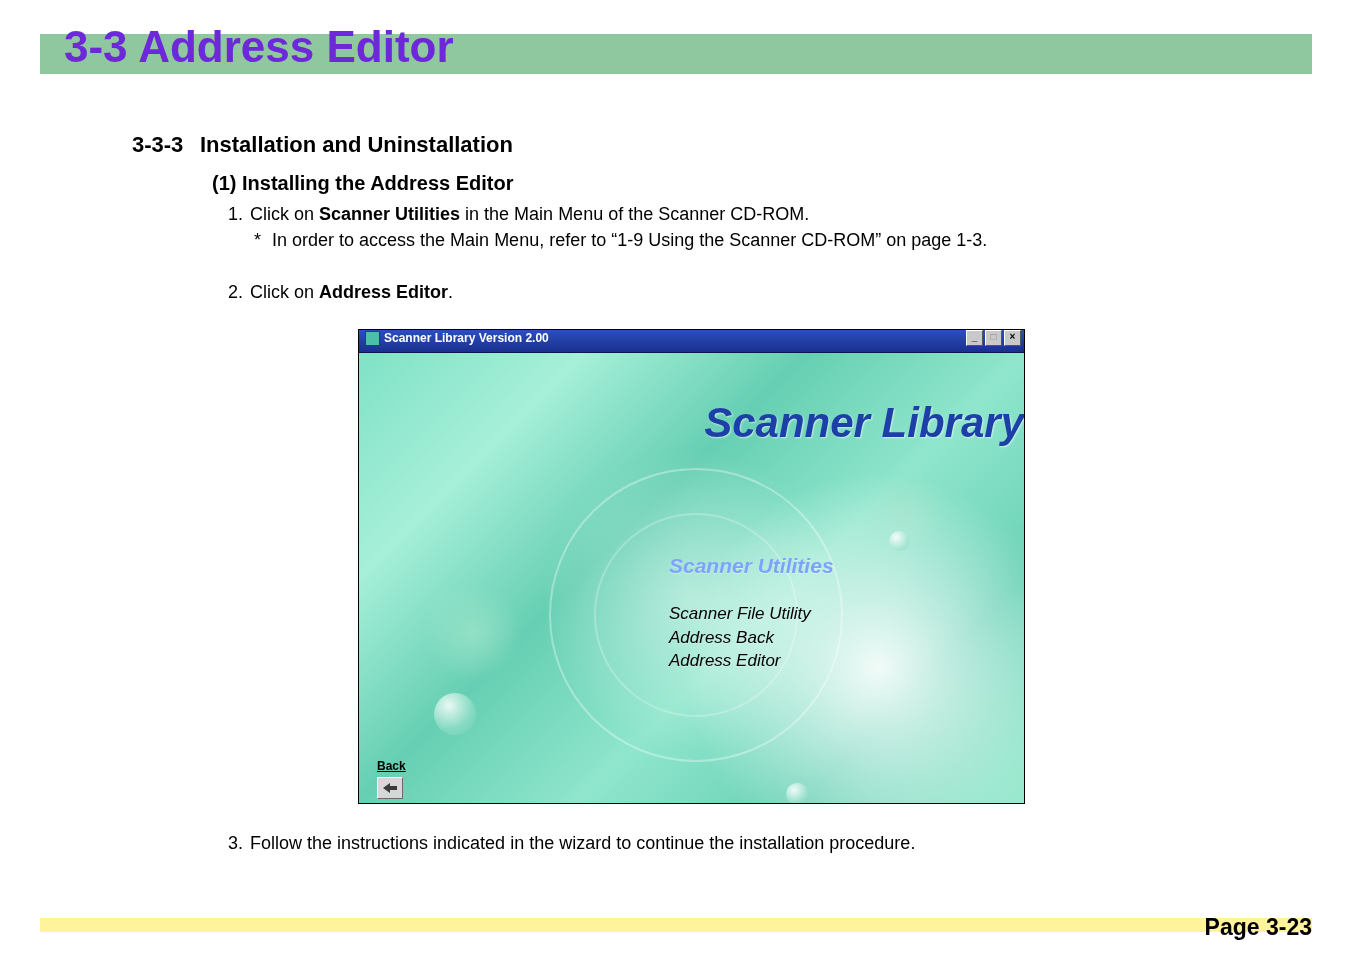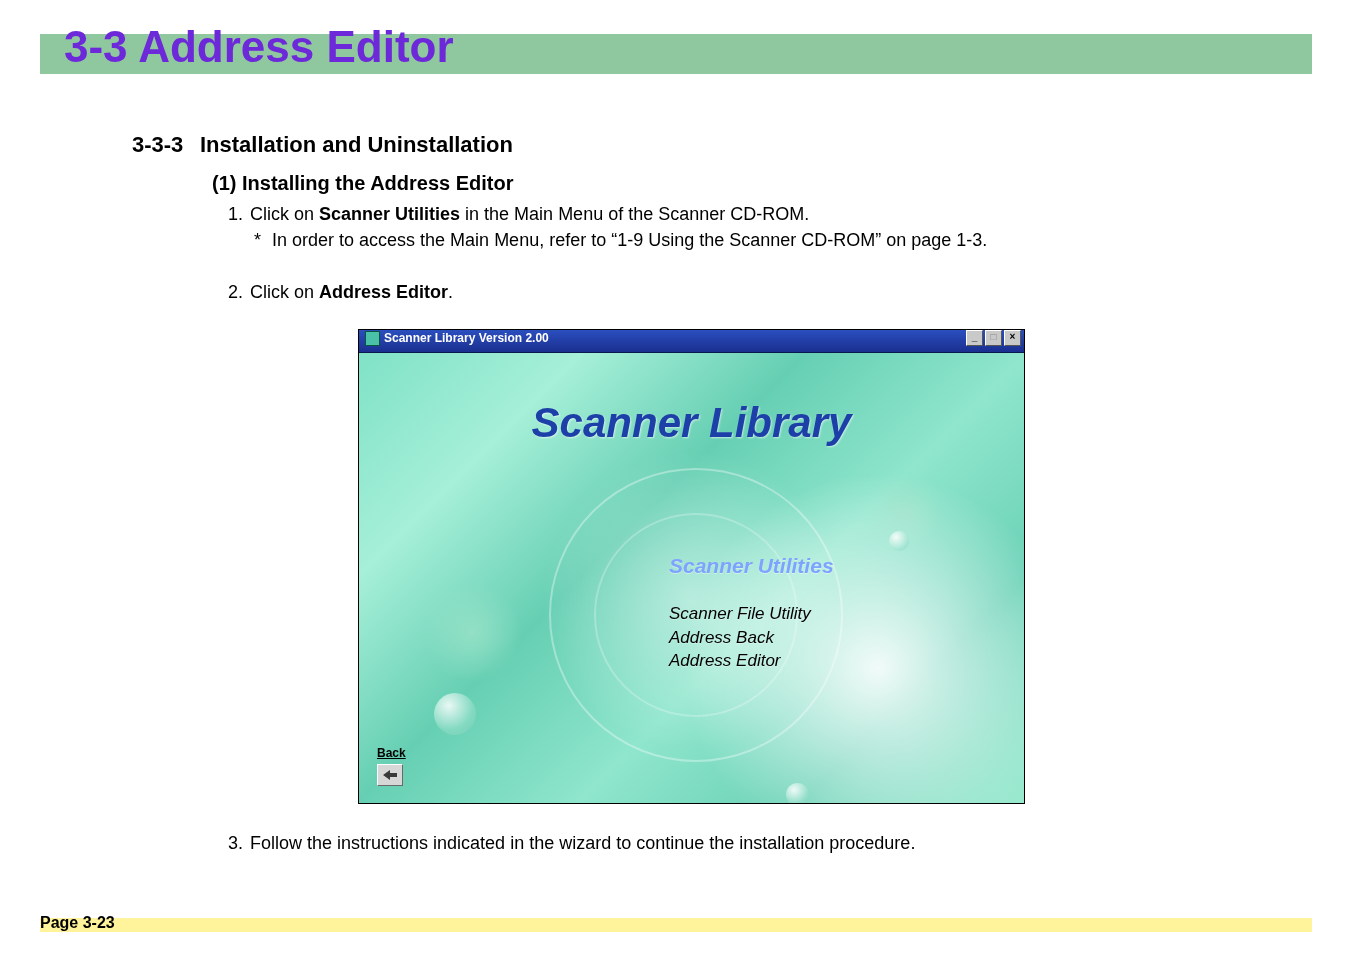--- a/index.html
+++ b/index.html
@@ -34,32 +34,32 @@
       radial-gradient(circle at 82% 35%, rgba(150,225,198,0.9) 0%, rgba(150,225,198,0) 6%),
       linear-gradient(135deg,#7fe2c6 0%, #a6efd8 20%, #66cfb3 40%, #8fe6cc 60%, #6ad1b6 80%, #9aeacf 100%);
   }
   .swirl{position:absolute;border-radius:50%;border:2px solid rgba(255,255,255,0.35);}
   .swirl.s1{width:290px;height:290px;left:190px;top:115px;}
   .swirl.s2{width:200px;height:200px;left:235px;top:160px;border-color:rgba(255,255,255,0.25);}
   .bubble{position:absolute;border-radius:50%;background:radial-gradient(circle at 35% 30%, rgba(255,255,255,0.85), rgba(170,230,210,0.4) 60%, rgba(110,200,180,0.6));}
   .bub1{width:42px;height:42px;left:75px;top:340px;}
   .bub2{width:23px;height:23px;left:427px;top:430px;}
   .bub3{width:20px;height:20px;left:530px;top:178px;}
-  .app-title{position:absolute;top:40px;left:0;right:0;text-align:center;font-family:"Arial",sans-serif;font-weight:700;font-style:italic;font-size:42px;color:#1d3fa8;text-shadow:1px 1px 2px rgba(255,255,255,0.6);}
+  .app-title{position:absolute;top:40px;left:0;right:0;text-align:right;font-family:"Arial",sans-serif;font-weight:700;font-style:italic;font-size:42px;color:#1d3fa8;text-shadow:1px 1px 2px rgba(255,255,255,0.6);}
   .menu{position:absolute;left:310px;top:198px;}
   .menu-head{color:#7ea3ff;font-weight:700;font-style:italic;font-size:21px;margin-bottom:20px;text-shadow:0 1px 0 rgba(255,255,255,0.4);}
   .menu-item{color:#000;font-weight:400;font-style:italic;font-size:17px;line-height:1.4;text-shadow:0 1px 0 rgba(255,255,255,0.3);}
-  .back{position:absolute;left:18px;bottom:17px;text-decoration:underline;}
+  .back{position:absolute;left:18px;bottom:4px;text-decoration:underline;}
   .back-label{font-weight:700;font-size:12px;margin-bottom:2px;}
   .back-btn{width:24px;height:20px;background:#d7d7d7;border:1px solid #fff;border-right-color:#6a6a6a;border-bottom-color:#6a6a6a;display:flex;align-items:center;justify-content:center;}
   .back-btn svg{display:block;}
   
   .footer{position:absolute;left:40px;right:40px;bottom:22px;}
   .foot-bar{height:14px;background:#fff49b;position:relative;}
-  .foot-text{position:absolute;left:0;right:0;top:-4px;text-align:left;font-weight:700;font-size:16px;}
+  .foot-text{position:absolute;left:0;right:0;top:-4px;text-align:right;font-weight:700;font-size:23px;}
 </style>
 </head>
 <body>
 
 <div class="page">
   <div class="title-bar">
     <div class="title-text">3-3  Address Editor</div>
   </div>
 
   <div class="content">

